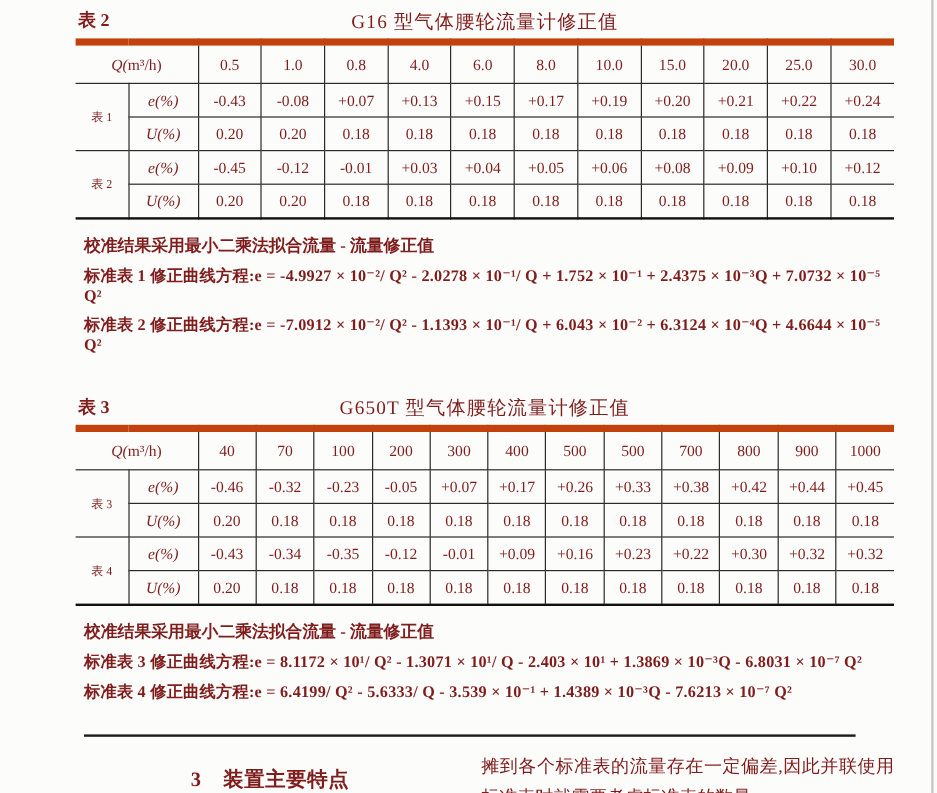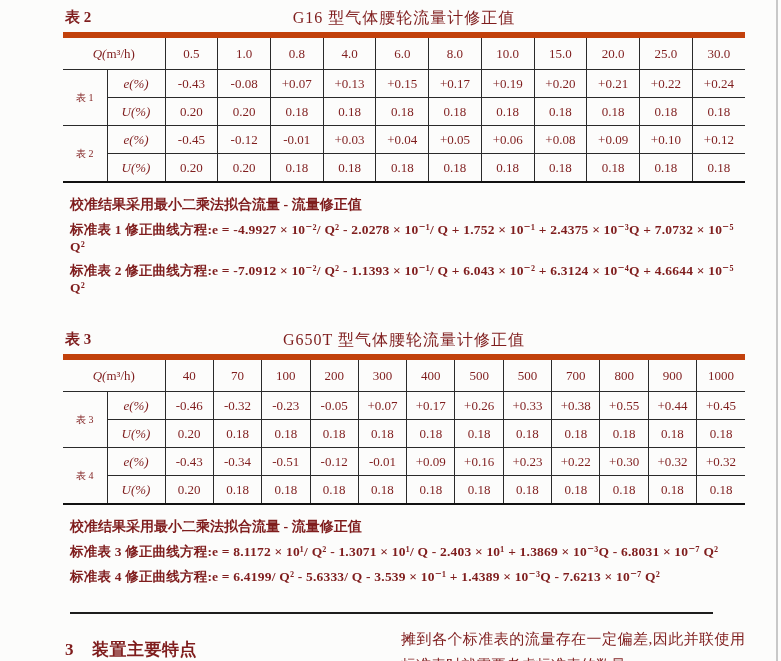--- a/index.html
+++ b/index.html
@@ -52,20 +52,21 @@
   .sect-gap{height:34px;}
   
   .divider{margin:26px 0 0 7px;width:643px;height:2px;background:#1d1d1d;}
   
   .two-col{display:flex;margin-top:12px;gap:16px;}
   .col-left{width:322px;}
   .col-right{width:344px;}
   .sec-heading{
     margin:12px 0 10px 2px;font-size:17px;font-weight:bold;
     letter-spacing:0.5px;
+    text-align:center;
   }
   .sec-heading .sec-num{margin-right:18px;font-weight:bold;}
   .body-p{
     margin:0;font-size:15px;line-height:26px;
     text-align:justify;text-justify:inter-character;
   }
 </style>
 </head>
 <body>
 
@@ -195,21 +196,21 @@
           <td class="metric">e(%)</td>
         <td>-0.46</td>
             <td>-0.32</td>
             <td>-0.23</td>
             <td>-0.05</td>
             <td>+0.07</td>
             <td>+0.17</td>
             <td>+0.26</td>
             <td>+0.33</td>
             <td>+0.38</td>
-            <td>+0.55</td>
+            <td>+0.42</td>
             <td>+0.44</td>
             <td>+0.45</td>
           </tr>
         <tr>
           <td class="metric">U(%)</td>
         <td>0.20</td>
             <td>0.18</td>
             <td>0.18</td>
             <td>0.18</td>
             <td>0.18</td>
@@ -219,21 +220,21 @@
             <td>0.18</td>
             <td>0.18</td>
             <td>0.18</td>
             <td>0.18</td>
           </tr>
         <tr>
           <td rowspan="2" class="grp edge">表 4</td>
           <td class="metric">e(%)</td>
         <td>-0.43</td>
             <td>-0.34</td>
-            <td>-0.51</td>
+            <td>-0.35</td>
             <td>-0.12</td>
             <td>-0.01</td>
             <td>+0.09</td>
             <td>+0.16</td>
             <td>+0.23</td>
             <td>+0.22</td>
             <td>+0.30</td>
             <td>+0.32</td>
             <td>+0.32</td>
           </tr>

